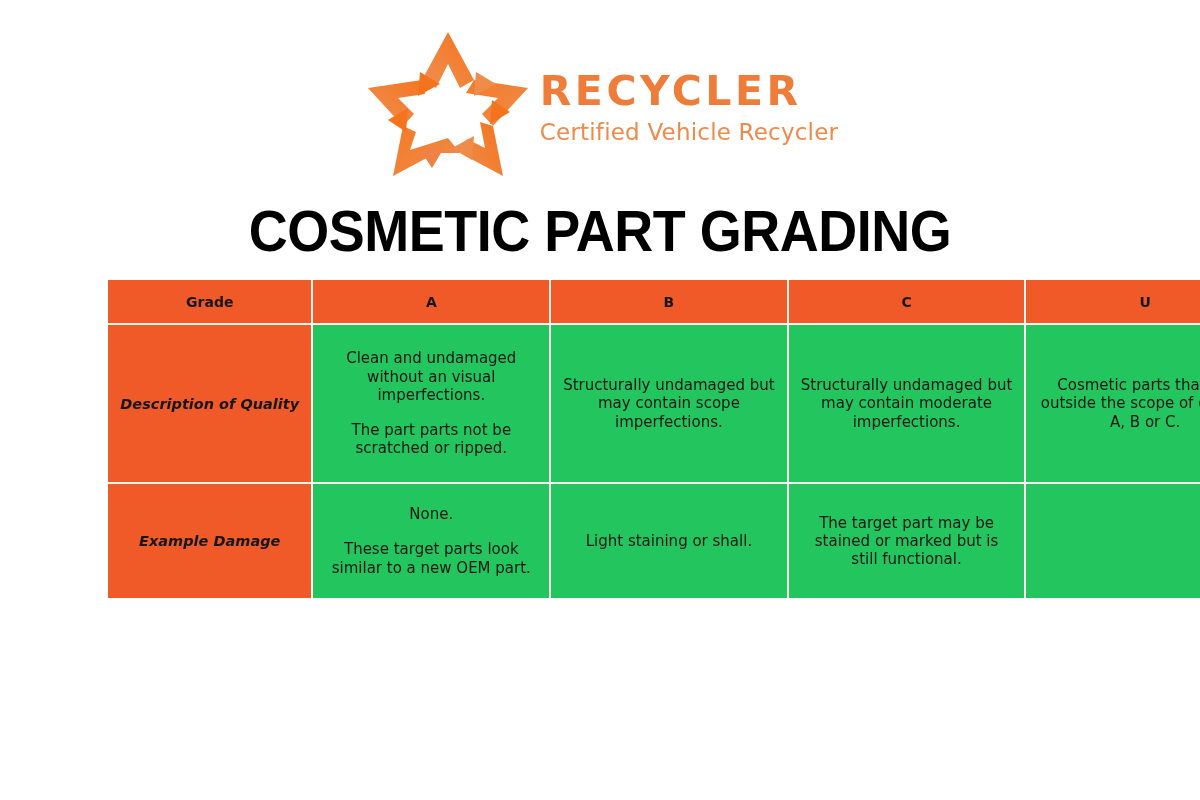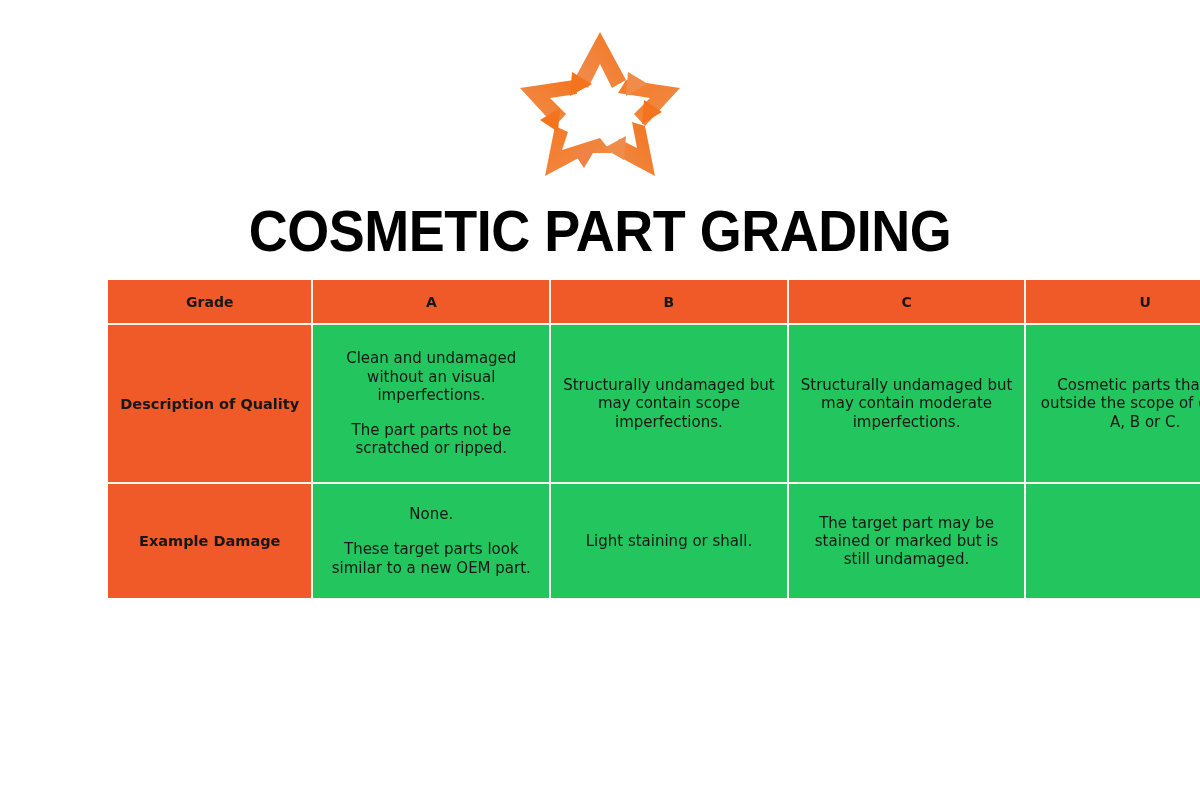--- a/index.html
+++ b/index.html
@@ -63,21 +63,21 @@
 
   .hdr{
     background:#f05a28;
     height:45px;
     font-family:"DejaVu Sans", sans-serif;
     font-size:14px; font-weight:bold; color:#171717;
   }
   .rowlabel{
     background:#f05a28;
     font-family:"DejaVu Sans", sans-serif;
-    font-size:14.5px; font-weight:bold; color:#171717;
+    font-size:14.5px; font-weight:bold; color:#171717;font-style:italic;
   }
   .cell{
     background:#22c55e;
     font-family:"DejaVu Sans", sans-serif;
     font-size:15px; font-weight:normal; line-height:1.22;
     color:#171717;
   }
   .cell p{ margin:0; }
   .cell p + p{ margin-top:17px; }
   .row-desc{ height:159px; }
@@ -115,20 +115,24 @@
 
       <path d="M41 98 L6 60 L60 52 L63 66 L36 70 L52 86 Z" fill="url(#g2)"></path>
 
       <path d="M58 44 L78 56 L56 68 Z" fill="#f4741d"></path>
       <path d="M114 44 L134 56 L112 68 Z" fill="#ef8c4a"></path>
       <path d="M148 84 L128 96 L130 72 Z" fill="#f4741d"></path>
       <path d="M110 132 L90 120 L112 108 Z" fill="#ef8c4a"></path>
       <path d="M26 92 L46 80 L44 104 Z" fill="#f4741d"></path>
       <path d="M70 140 L58 122 L82 120 Z" fill="#f08246"></path>
     </svg>
+    <div class="logo-words">
+      <div class="logo-title">RECYCLER</div>
+      <div class="logo-sub">Certified Vehicle Recycler</div>
+    </div>
   </div>
 
   <h1 class="main-title">COSMETIC PART GRADING</h1>
 
   <table class="grade-table">
     <colgroup>
       <col class="col-label">
         <col class="col-grade">
         <col class="col-grade">
         <col class="col-grade">
@@ -163,21 +167,21 @@
       <tr class="row-example">
         <td class="rowlabel">Example Damage</td>
         <td class="cell">
           <p>None.</p>
           <p>These target parts look similar to a new OEM part.</p>
         </td>
         <td class="cell">
           <p>Light staining or shall.</p>
         </td>
         <td class="cell">
-          <p>The target part may be stained or marked but is still undamaged.</p>
+          <p>The target part may be stained or marked but is still functional.</p>
         </td>
         <td class="cell">
           <p></p>
         </td>
       </tr>
     </tbody>
   </table>
 
 </div>
 

